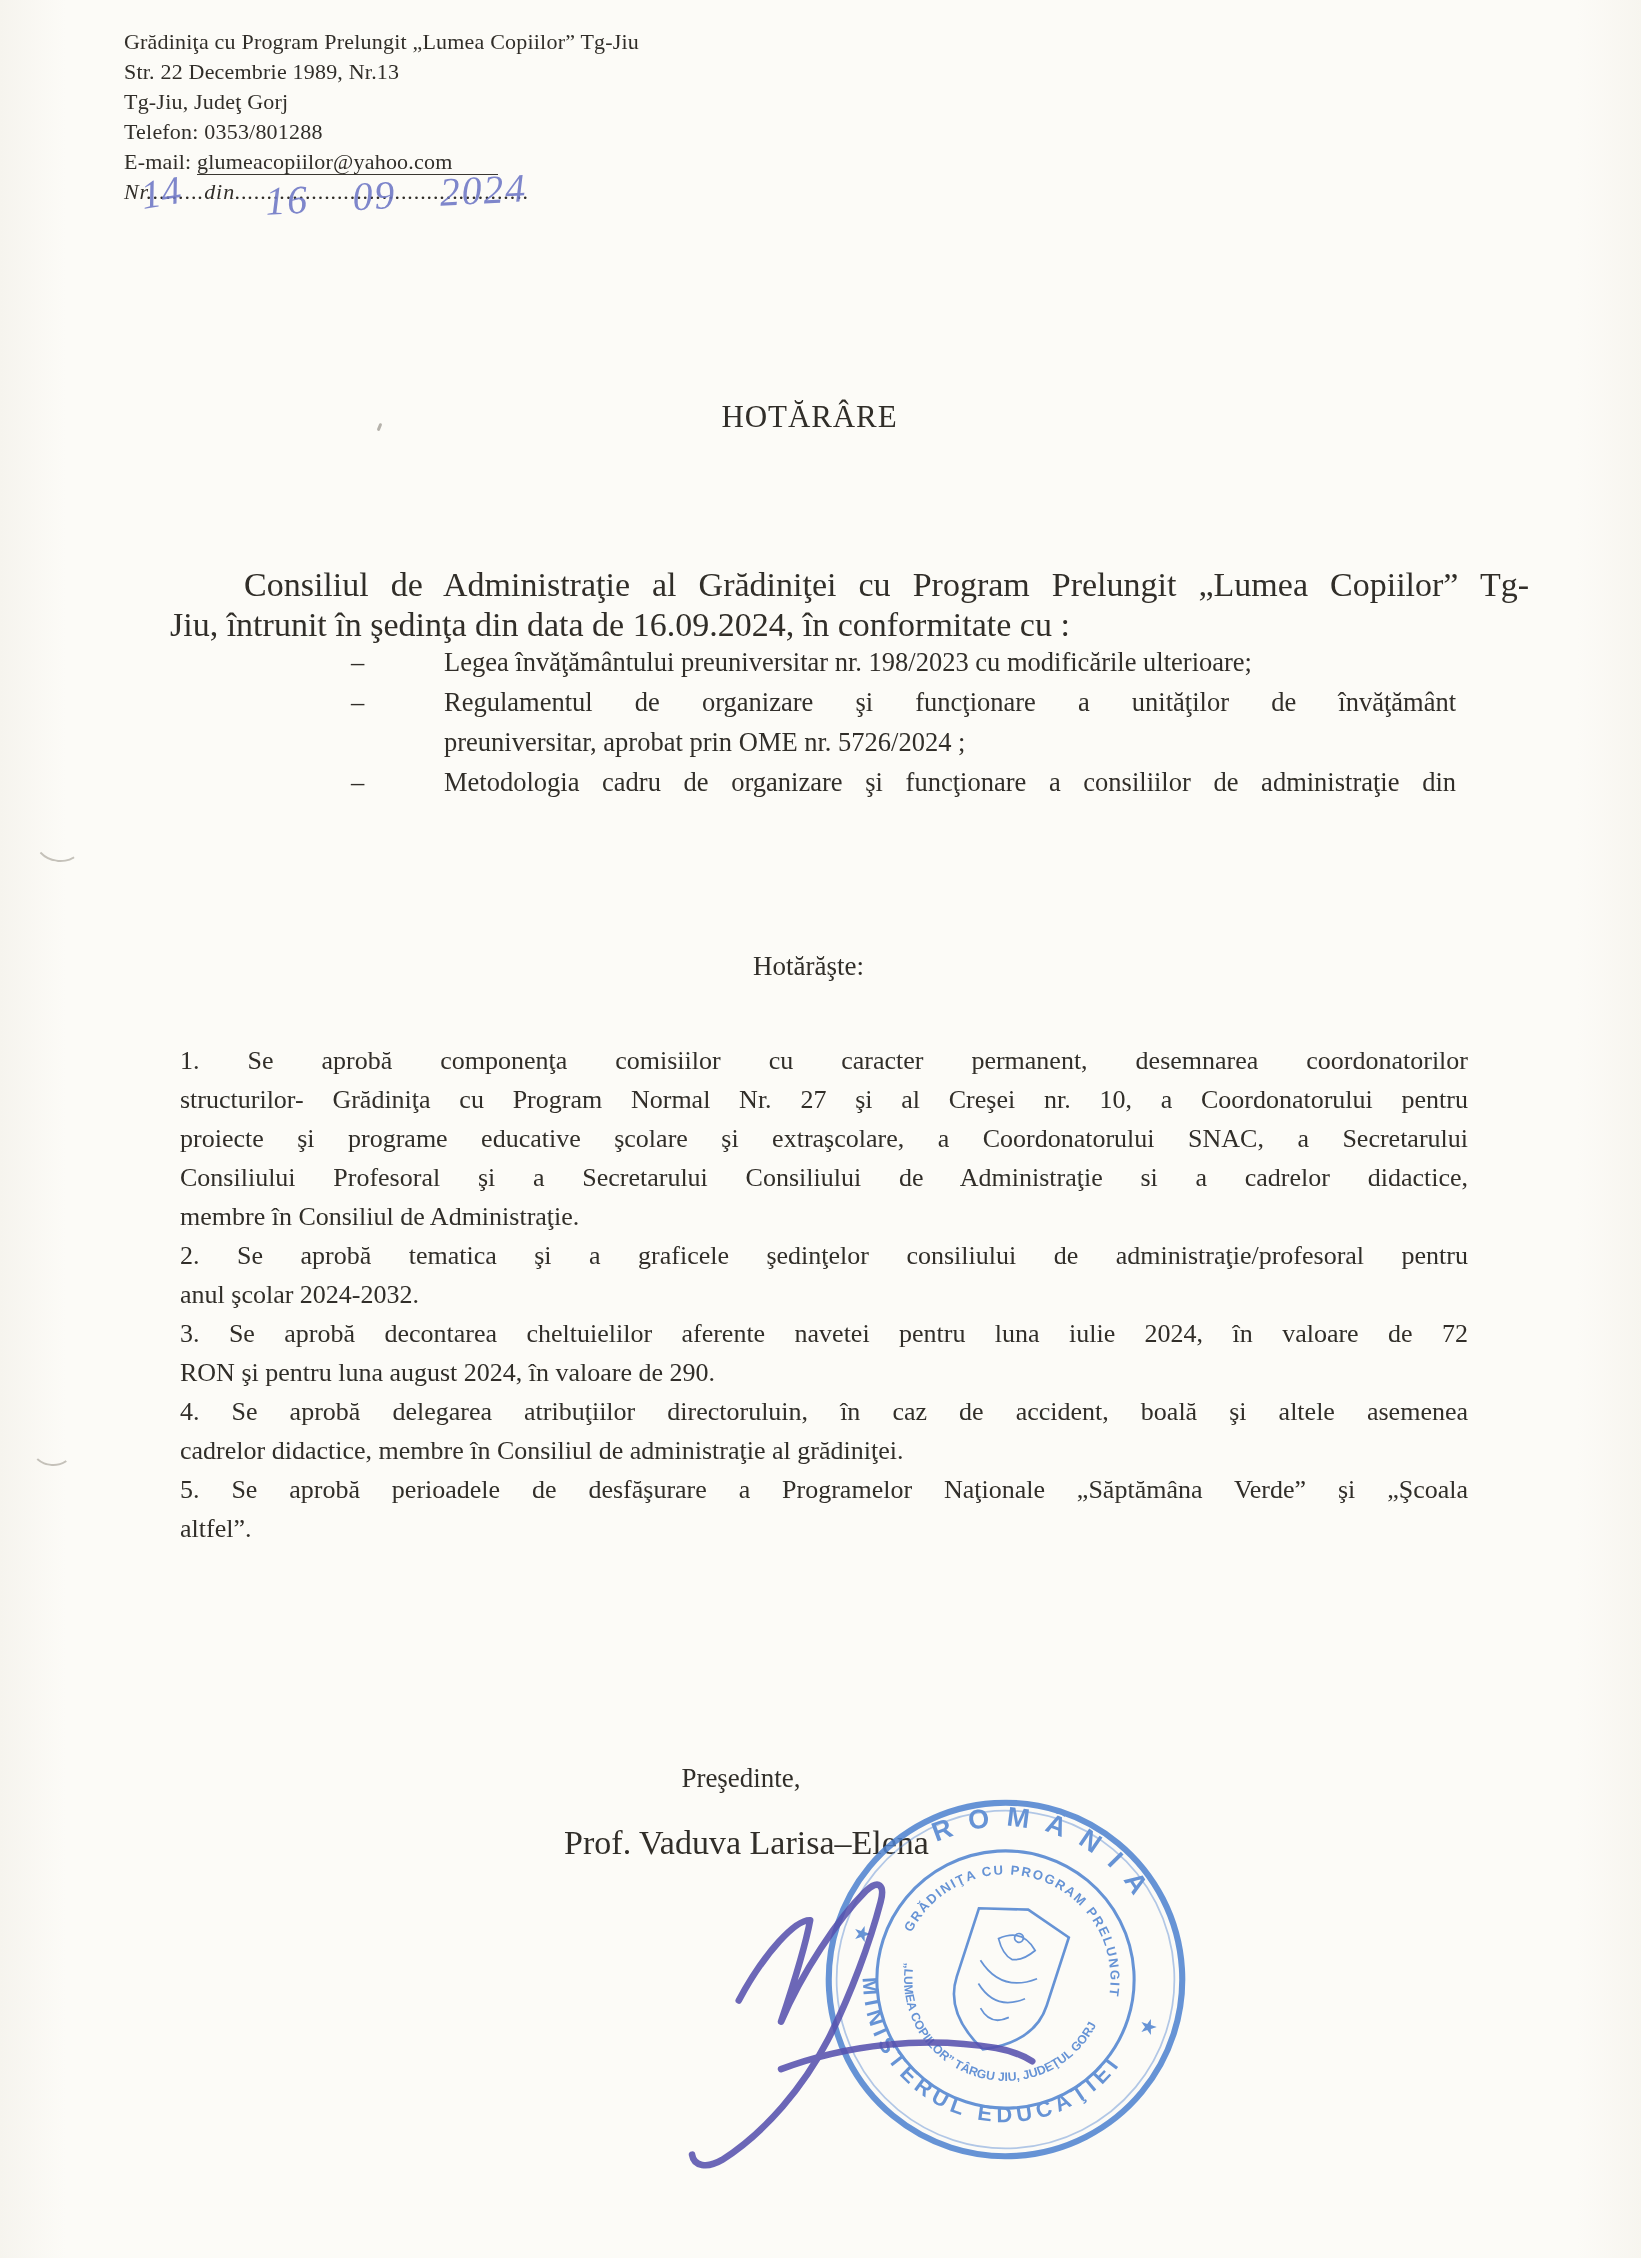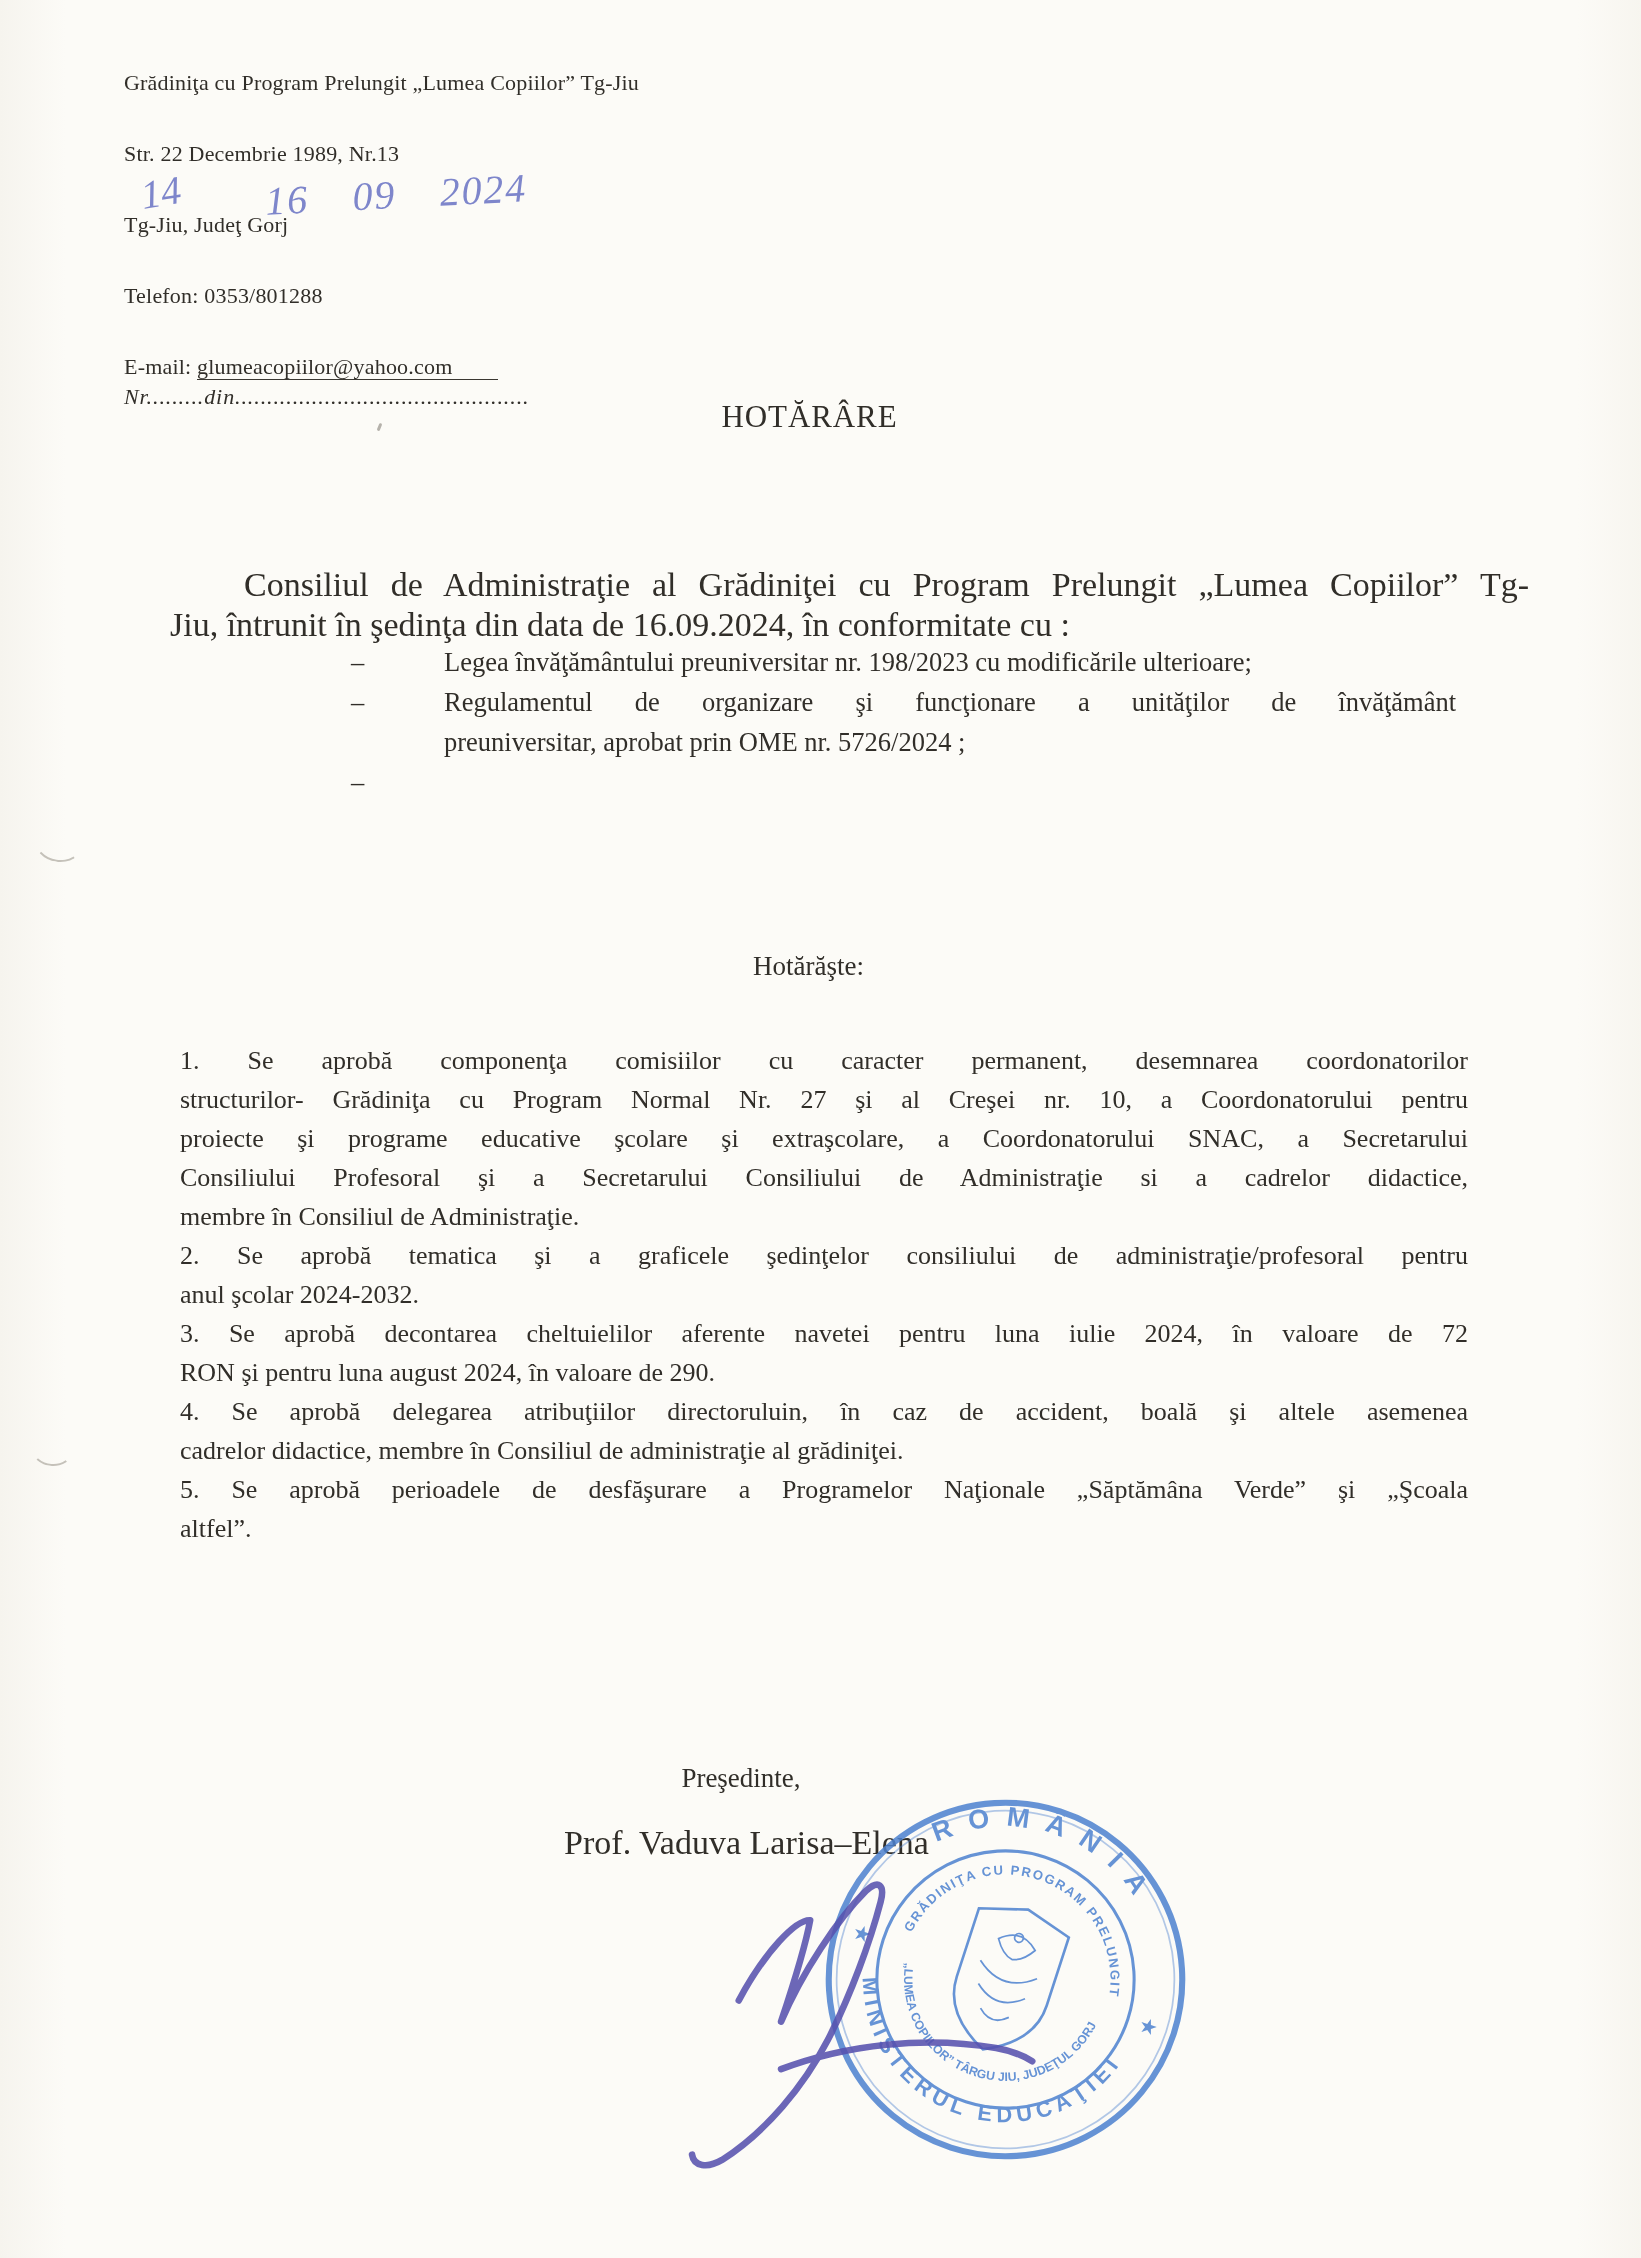--- a/index.html
+++ b/index.html
@@ -7,21 +7,21 @@
   body { background:#e8e6e0; }
   .page {
     position:relative; width:1642px; height:2258px;
     background:linear-gradient(90deg,#f6f4ee 0%, #fcfbf7 4%, #fcfbf7 96%, #f7f5ef 100%);
     font-family:"Liberation Serif", serif;
     color:#312e29; overflow:hidden;
   }
 
   
   .header { position:absolute; left:124px; top:26.5px; font-size:22px; line-height:30px; letter-spacing:0.2px; }
-  .hdr-line { white-space:nowrap;margin-top:41px; }
+  .hdr-line { white-space:nowrap; }
   .email-link { border-bottom:1.8px solid #3a3731; padding-right:46px; }
   .reg-line { letter-spacing:0.9px; margin-top:0.9px;font-style:italic; }
   .hand { position:absolute; font-style:italic; color:#6d76c5; opacity:.88; white-space:nowrap; }
   .hand-nr   { left:141px; top:169px; font-size:40px; transform:rotate(-9deg); }
   .hand-date { left:265px; top:171px; font-size:40px; word-spacing:32px; letter-spacing:1.8px; transform:rotate(-3deg); }
 
   
   .title  { position:absolute; top:399px; left:0; width:1642px; text-align:center;
             font-size:31px; letter-spacing:0.9px; transform:translateX(-11.5px); }
   .decree { position:absolute; top:951px; left:0; width:1642px; text-align:center;
@@ -87,20 +87,21 @@
     <div class="legal-row">
       <span class="legal-marker">–</span>
       <div class="legal-lines">
         <div class="j">Regulamentul de organizare şi funcţionare a unităţilor de învăţământ</div>
         <div>preuniversitar, aprobat prin OME nr. 5726/2024 ;</div>
       </div>
     </div>
     <div class="legal-row">
       <span class="legal-marker">–</span>
       <div class="legal-lines">
+        <div class="j">Metodologia cadru de organizare şi funcţionare a consiliilor de administraţie din</div>
       </div>
     </div>
   </div>
 
   <div class="decree">Hotărăşte:</div>
 
   <div class="decisions">
     <div>
       <div class="j">1. Se aprobă componenţa comisiilor cu caracter permanent, desemnarea coordonatorilor</div>
       <div class="j">structurilor- Grădiniţa cu Program Normal Nr. 27 şi al Creşei nr. 10, a Coordonatorului pentru</div>

